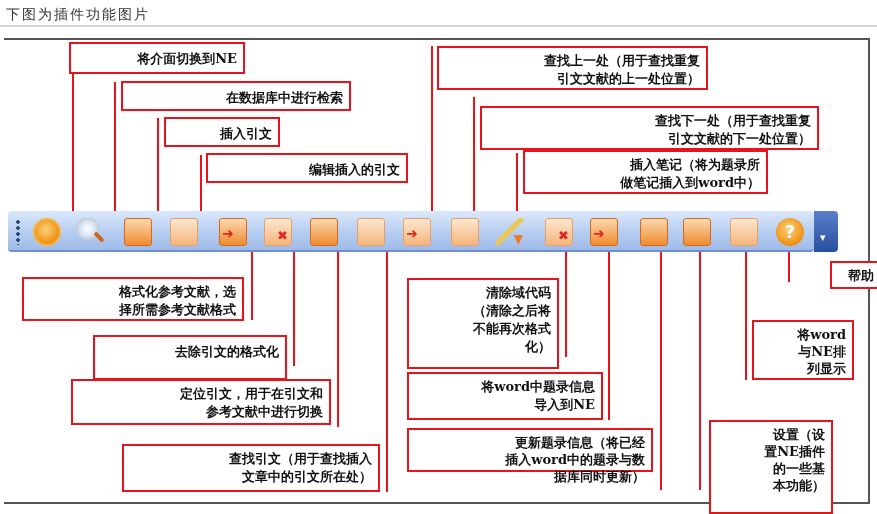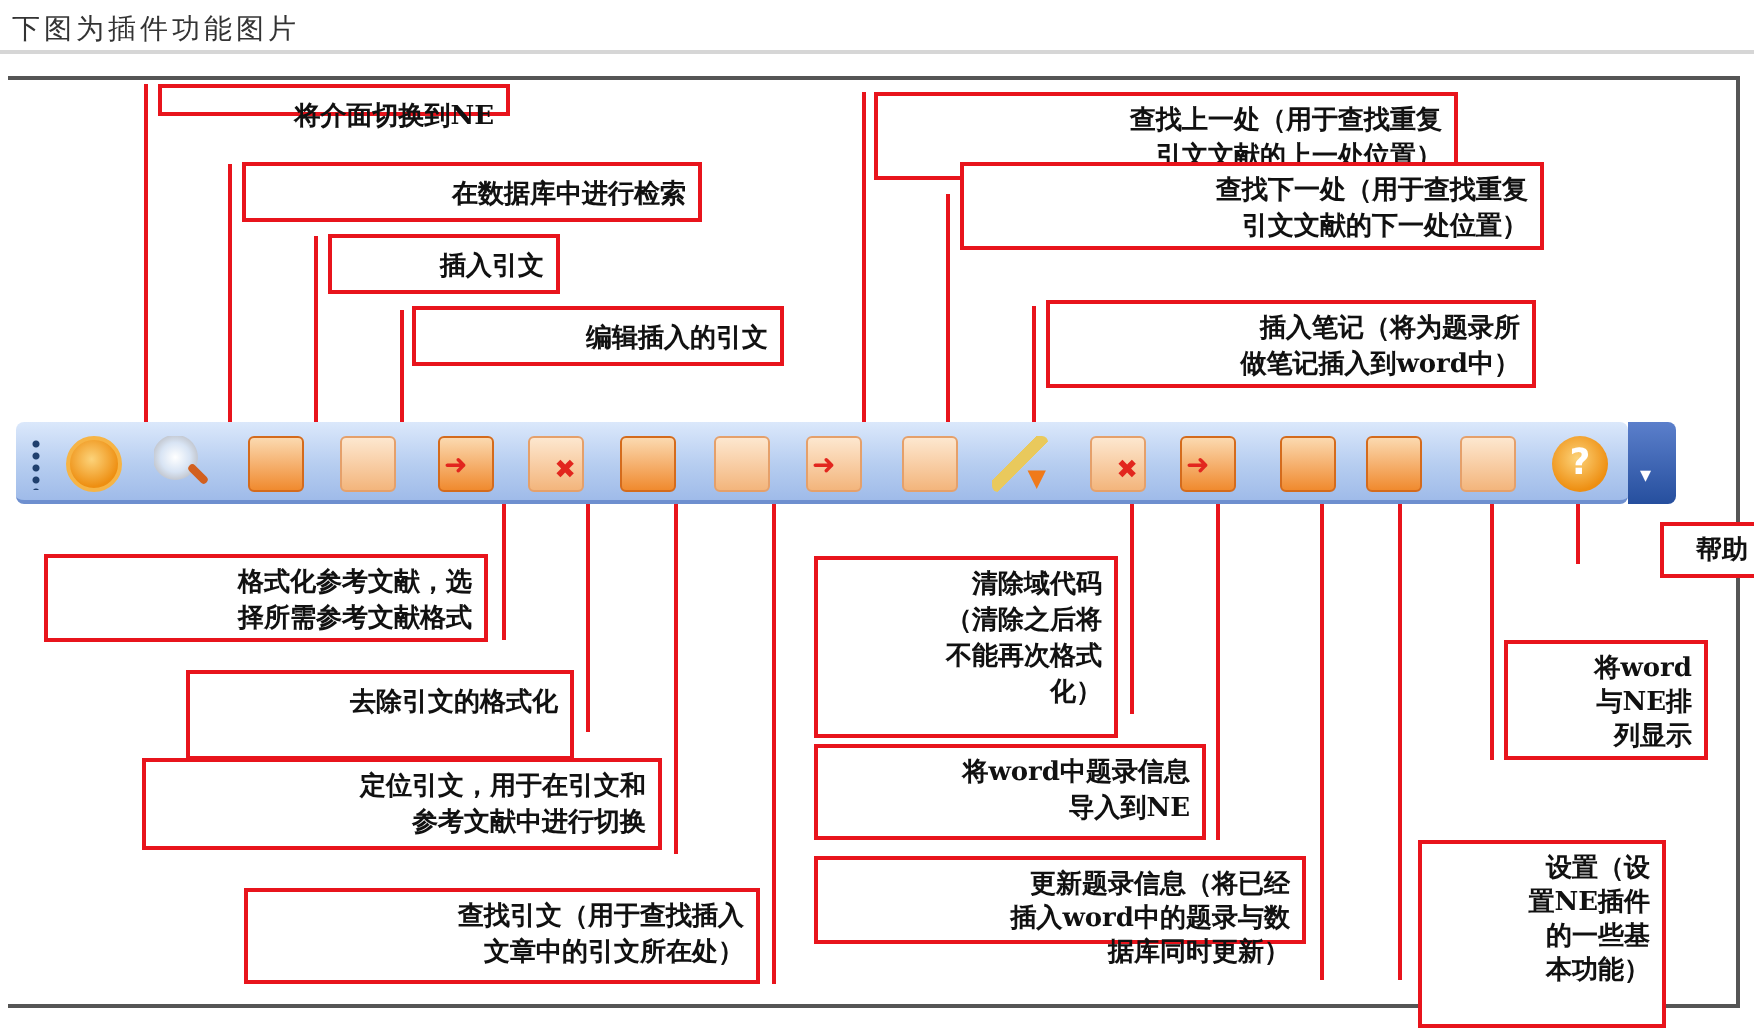--- a/index.html
+++ b/index.html
@@ -69,27 +69,27 @@
 <div class="ico ico-light ico-arrow" style="left:403px"></div>
 <div class="ico ico-light" style="left:451px"></div>
 <div class="ico ico-pencil" style="left:496px"></div>
 <div class="ico ico-light ico-x" style="left:545px"></div>
 <div class="ico ico-orange ico-arrow" style="left:590px"></div>
 <div class="ico ico-orange" style="left:640px"></div>
 <div class="ico ico-orange" style="left:683px"></div>
 <div class="ico ico-light" style="left:730px"></div>
 <div class="ico ico-help" style="left:776px">?</div>
 
-<div class="box" style="left:79px;top:42px;width:176px;height:16px">将介面切换到NE</div>
+<div class="box" style="left:69px;top:42px;width:176px;height:32px">将介面切换到NE</div>
 <div class="box" style="left:121px;top:81px;width:230px;height:30px">在数据库中进行检索</div>
 <div class="box" style="left:164px;top:117px;width:116px;height:30px">插入引文</div>
-<div class="box" style="left:206px;top:153px;width:186px;height:30px">编辑插入的引文</div>
-<div class="box" style="left:437px;top:46px;width:292px;height:44px;line-height:18px">查找上一处（用于查找重复
+<div class="box" style="left:206px;top:153px;width:202px;height:30px">编辑插入的引文</div>
+<div class="box" style="left:437px;top:46px;width:271px;height:44px;line-height:18px">查找上一处（用于查找重复
 引文文献的上一处位置）</div>
-<div class="box" style="left:480px;top:81px;width:292px;height:44px;line-height:18px">查找下一处（用于查找重复
+<div class="box" style="left:480px;top:106px;width:339px;height:44px;line-height:18px">查找下一处（用于查找重复
 引文文献的下一处位置）</div>
 <div class="box" style="left:523px;top:150px;width:245px;height:44px;line-height:18px">插入笔记（将为题录所
 做笔记插入到word中）</div>
 
 <div class="box" style="left:22px;top:277px;width:222px;height:44px;line-height:18px">格式化参考文献，选
 择所需参考文献格式</div>
 <div class="box" style="left:93px;top:335px;width:194px;height:45px">去除引文的格式化</div>
 <div class="box" style="left:71px;top:379px;width:260px;height:46px;line-height:18px">定位引文，用于在引文和
 参考文献中进行切换</div>
 <div class="box" style="left:122px;top:444px;width:258px;height:48px;line-height:18px">查找引文（用于查找插入

